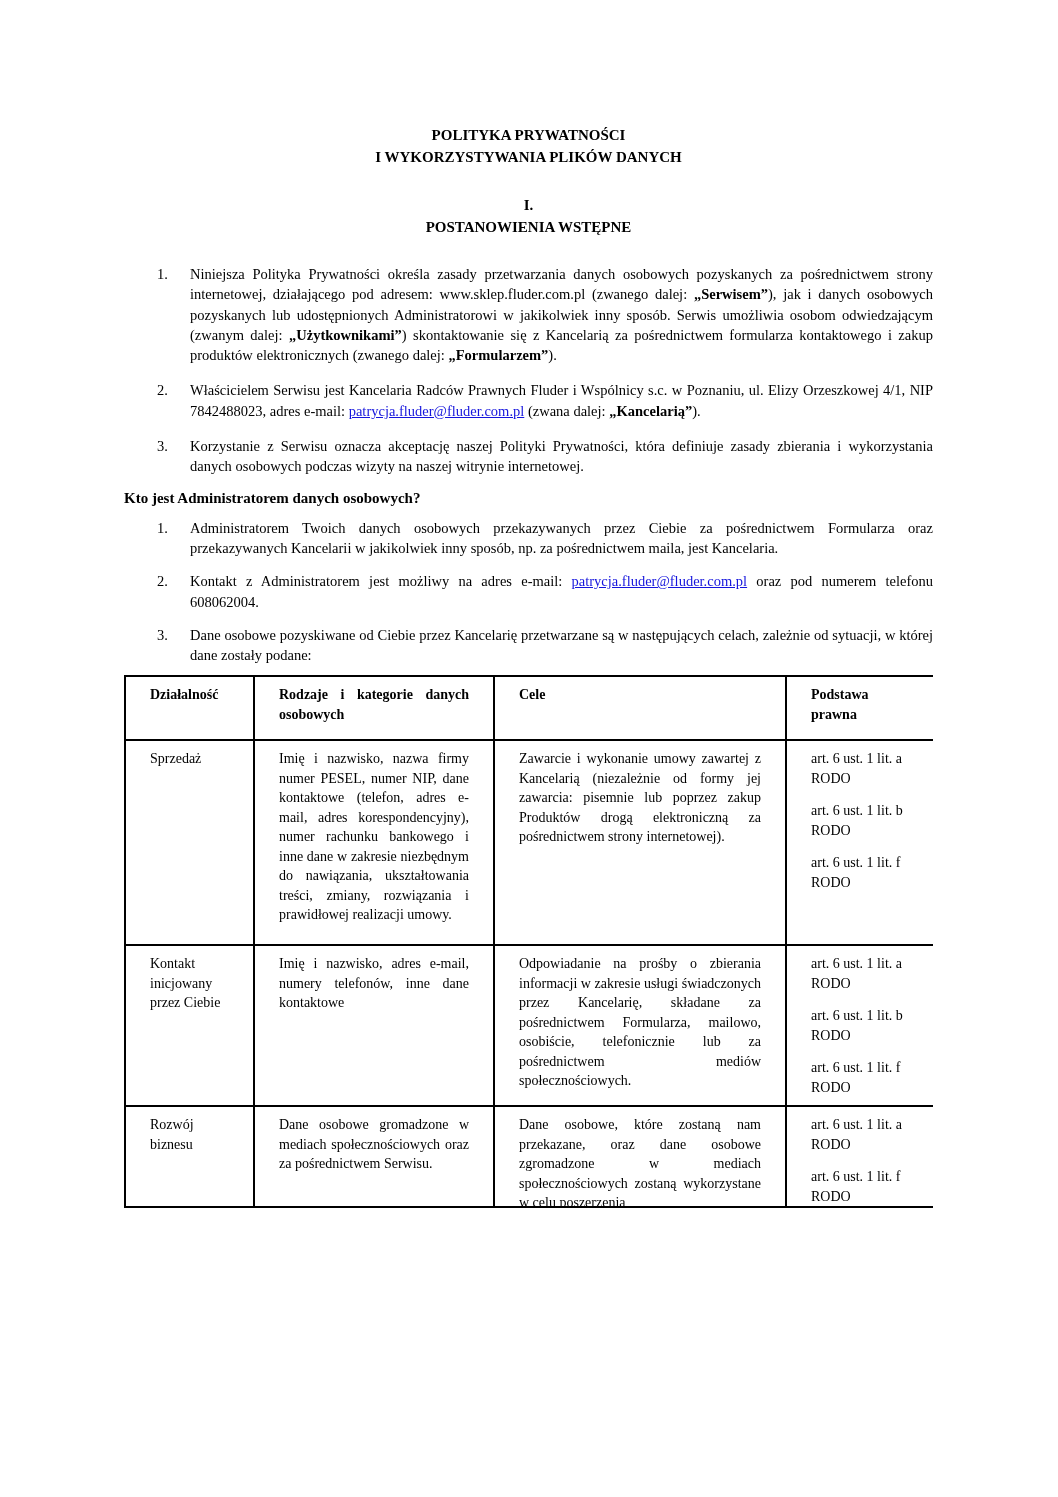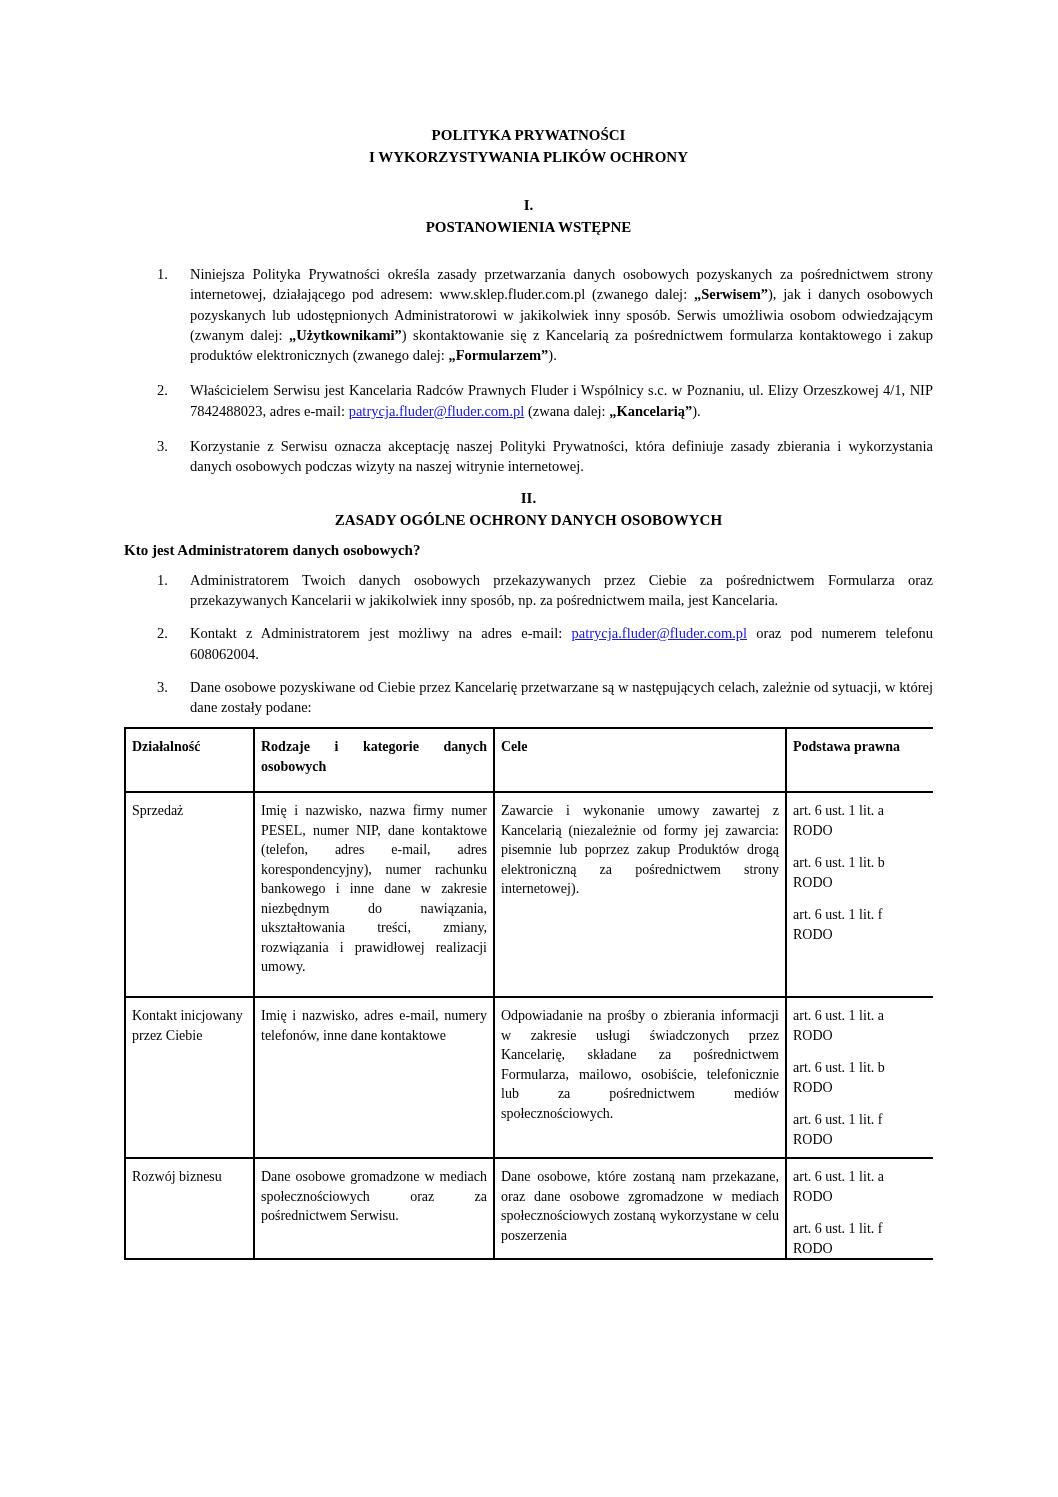--- a/index.html
+++ b/index.html
@@ -71,21 +71,21 @@
   table.proc-table {
     border-collapse: collapse;
     table-layout: fixed;
     width: 809px;
     font-size: 14px;
     line-height: 19.5px;
   }
   .proc-table th, .proc-table td {
     border: 2px solid #000;
     vertical-align: top;
-    padding: 8px 6px;
+    padding: 8px 24px;
     overflow: hidden;
   }
   .proc-table th {
     font-weight: bold;
     text-align: left;
   }
   .proc-table th.jst { text-align: justify; }
   .col-activity { width: 129px; }
   .col-types    { width: 240px; }
   .col-goals    { width: 292px; }
@@ -100,21 +100,21 @@
   tr.row-r0 { height: 205px; }
   tr.row-r1 { height: 155px; }
 </style>
 </head>
 <body>
 
 <div class="page">
 
   <div class="doc-title">
     <div>POLITYKA PRYWATNOŚCI</div>
-    <div>I WYKORZYSTYWANIA PLIKÓW OCHRONY</div>
+    <div>I WYKORZYSTYWANIA PLIKÓW DANYCH</div>
   </div>
 
   <div class="sec-head">
     <div>I.</div>
     <div>POSTANOWIENIA WSTĘPNE</div>
   </div>
 
   <div class="olist">
     <div class="li">
       <span class="num">1.</span>
@@ -123,24 +123,20 @@
     <div class="li">
       <span class="num">2.</span>
       <div class="txt"><span>Właścicielem Serwisu jest Kancelaria Radców Prawnych Fluder i Wspólnicy s.c. w Poznaniu, ul. Elizy Orzeszkowej 4/1, NIP 7842488023, adres e-mail: </span><a class="doc-link" href="#">patrycja.fluder@fluder.com.pl</a><span> (zwana dalej: </span><strong>„Kancelarią”</strong><span>).</span></div>
     </div>
     <div class="li mb10">
       <span class="num">3.</span>
       <div class="txt"><span>Korzystanie z Serwisu oznacza akceptację naszej Polityki Prywatności, która definiuje zasady zbierania i wykorzystania danych osobowych podczas wizyty na naszej witrynie internetowej.</span></div>
     </div>
   </div>
 
-  <div class="sec-head tight">
-    <div>II.</div>
-    <div>ZASADY OGÓLNE OCHRONY DANYCH OSOBOWYCH</div>
-  </div>
 
   <div class="q-head">Kto jest Administratorem danych osobowych?</div>
 
   <div class="olist">
     <div class="li mb13">
       <span class="num">1.</span>
       <div class="txt"><span>Administratorem Twoich danych osobowych przekazywanych przez Ciebie za pośrednictwem Formularza oraz przekazywanych Kancelarii w jakikolwiek inny sposób, np. za pośrednictwem maila, jest Kancelaria.</span></div>
     </div>
     <div class="li mb13">
       <span class="num">2.</span>

